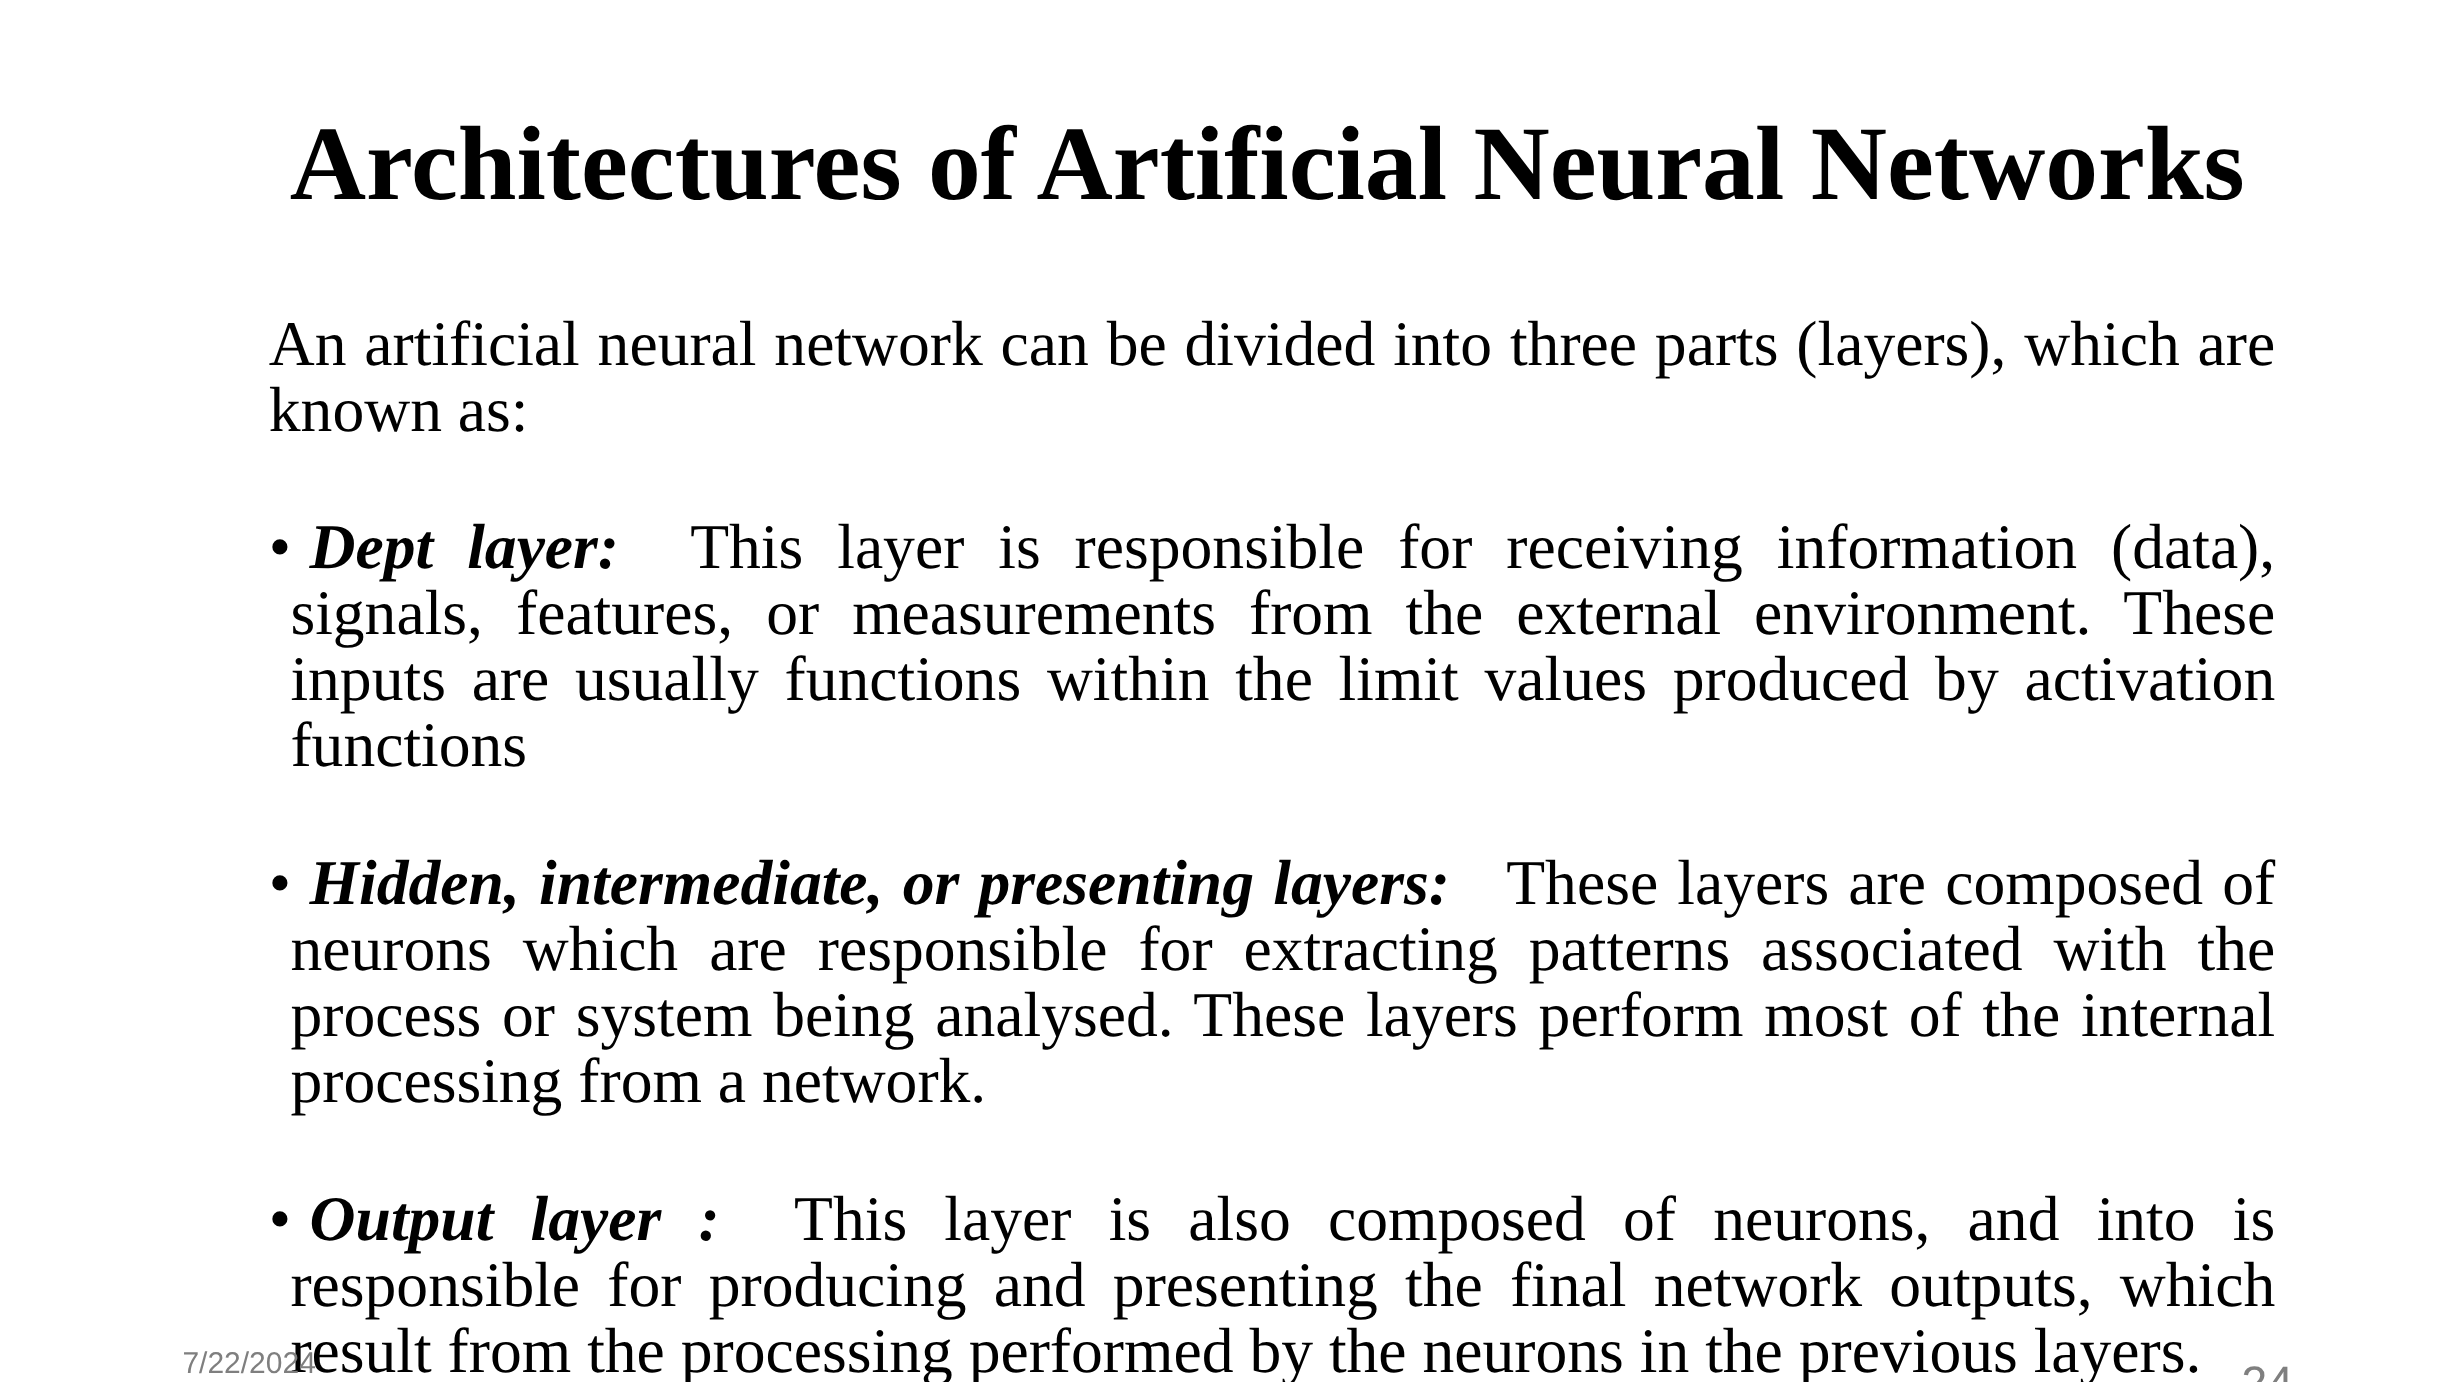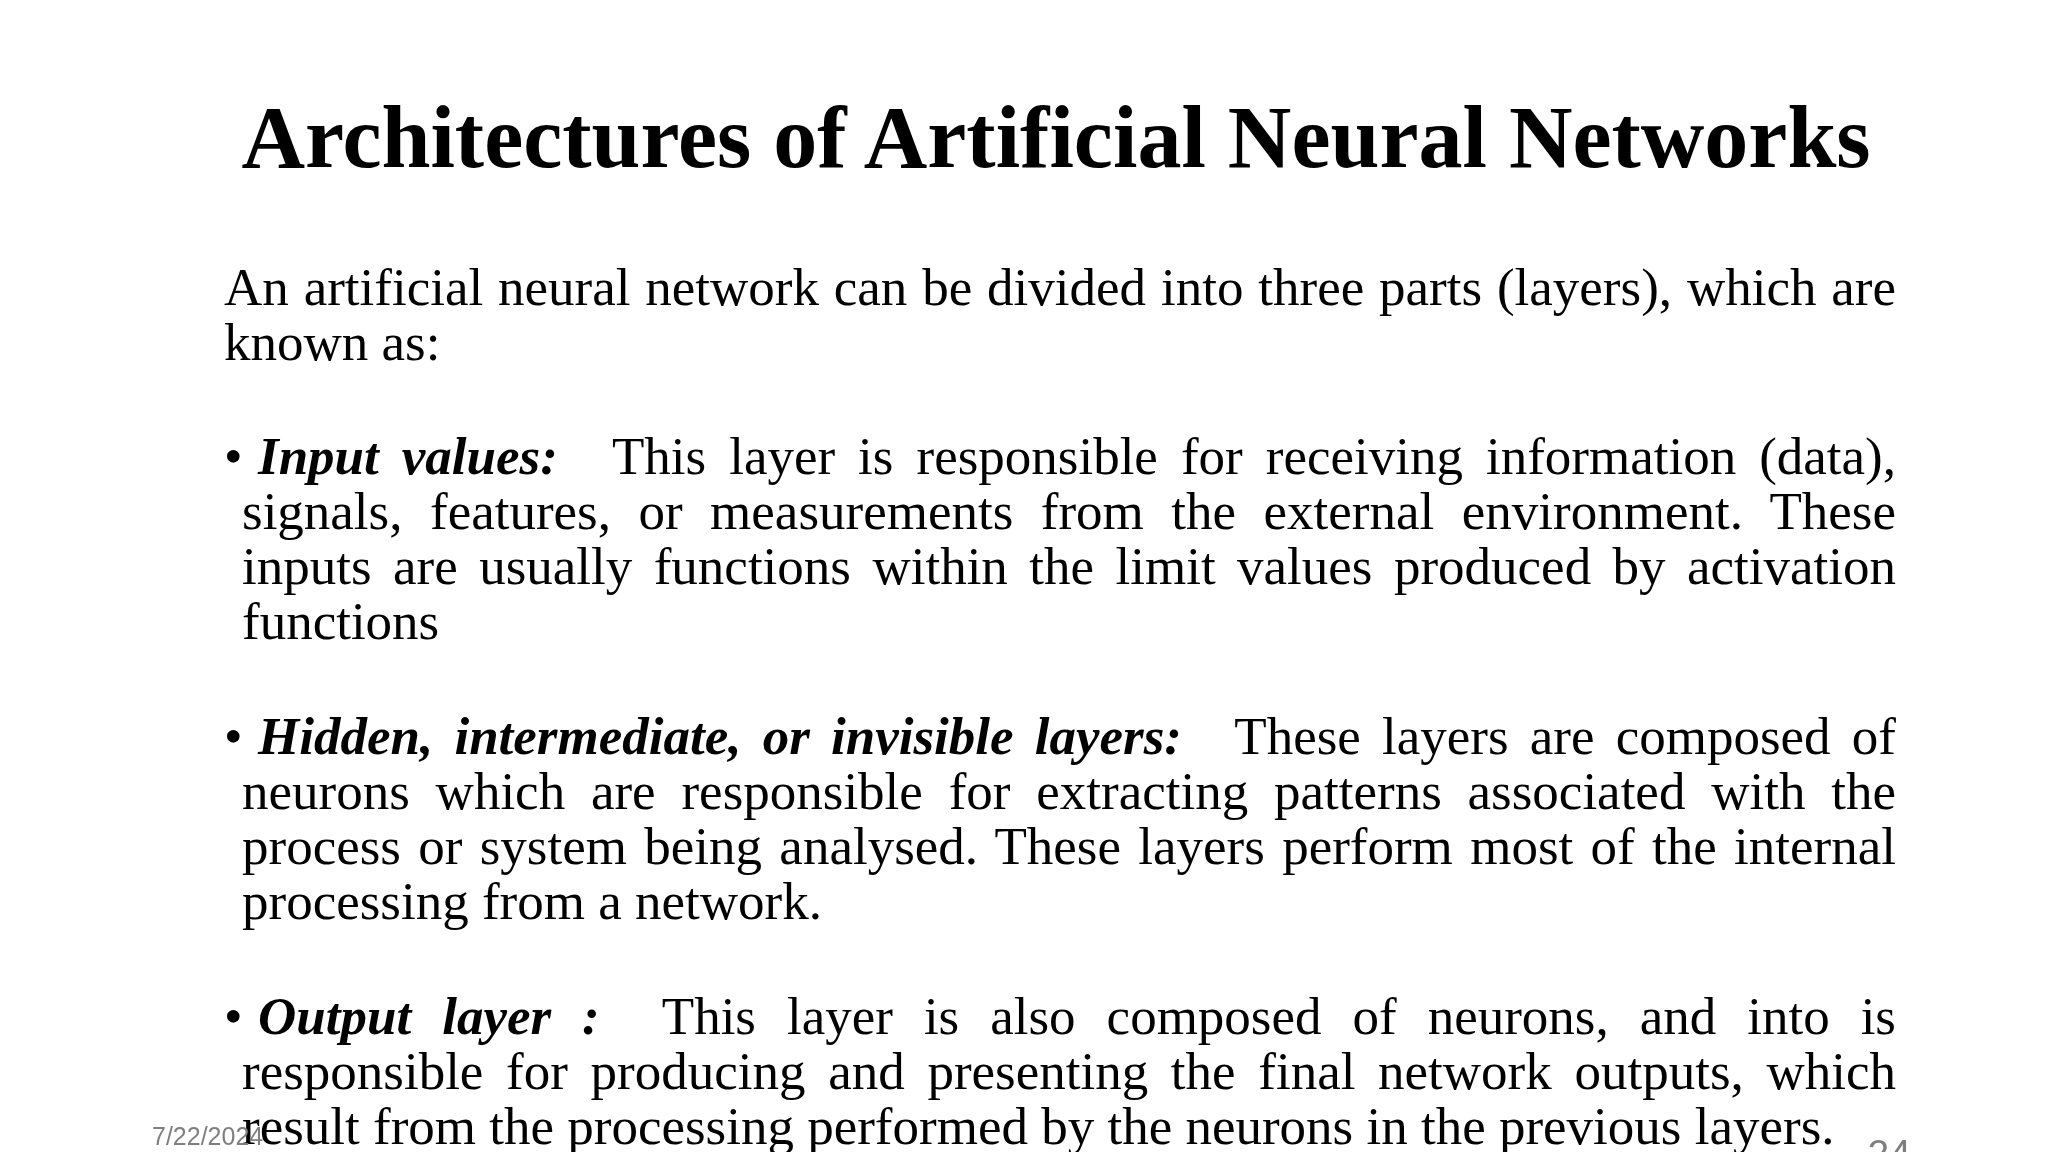--- a/index.html
+++ b/index.html
@@ -81,25 +81,25 @@
 
 <div class="slide">
 
   <div class="title">Architectures of Artificial Neural Networks</div>
 
   <div class="content">
 
     <div class="intro">An artificial neural network can be divided into three parts (layers), which are known as:</div>
 
     <div class="bullet">
-      <span class="marker">•</span><span class="lead">Input values:</span><span> This layer is responsible for receiving information (data), signals, features, or measurements from the external environment. These inputs are usually functions within the limit values produced by activation functions</span>
+      <span class="marker">•</span><span class="lead">Dept layer:</span><span> This layer is responsible for receiving information (data), signals, features, or measurements from the external environment. These inputs are usually functions within the limit values produced by activation functions</span>
     </div>
 
     <div class="bullet">
-      <span class="marker">•</span><span class="lead">Hidden, intermediate, or invisible layers:</span><span> These layers are composed of neurons which are responsible for extracting patterns associated with the process or system being analysed. These layers perform most of the internal processing from a network.</span>
+      <span class="marker">•</span><span class="lead">Hidden, intermediate, or presenting layers:</span><span> These layers are composed of neurons which are responsible for extracting patterns associated with the process or system being analysed. These layers perform most of the internal processing from a network.</span>
     </div>
 
     <div class="bullet">
       <span class="marker">•</span><span class="lead">Output layer :</span><span> This layer is also composed of neurons, and into is responsible for producing and presenting the final network outputs, which result from the processing performed by the neurons in the previous layers.</span>
     </div>
 
   </div>
 
   <div class="footer-date">7/22/2024</div>
 

